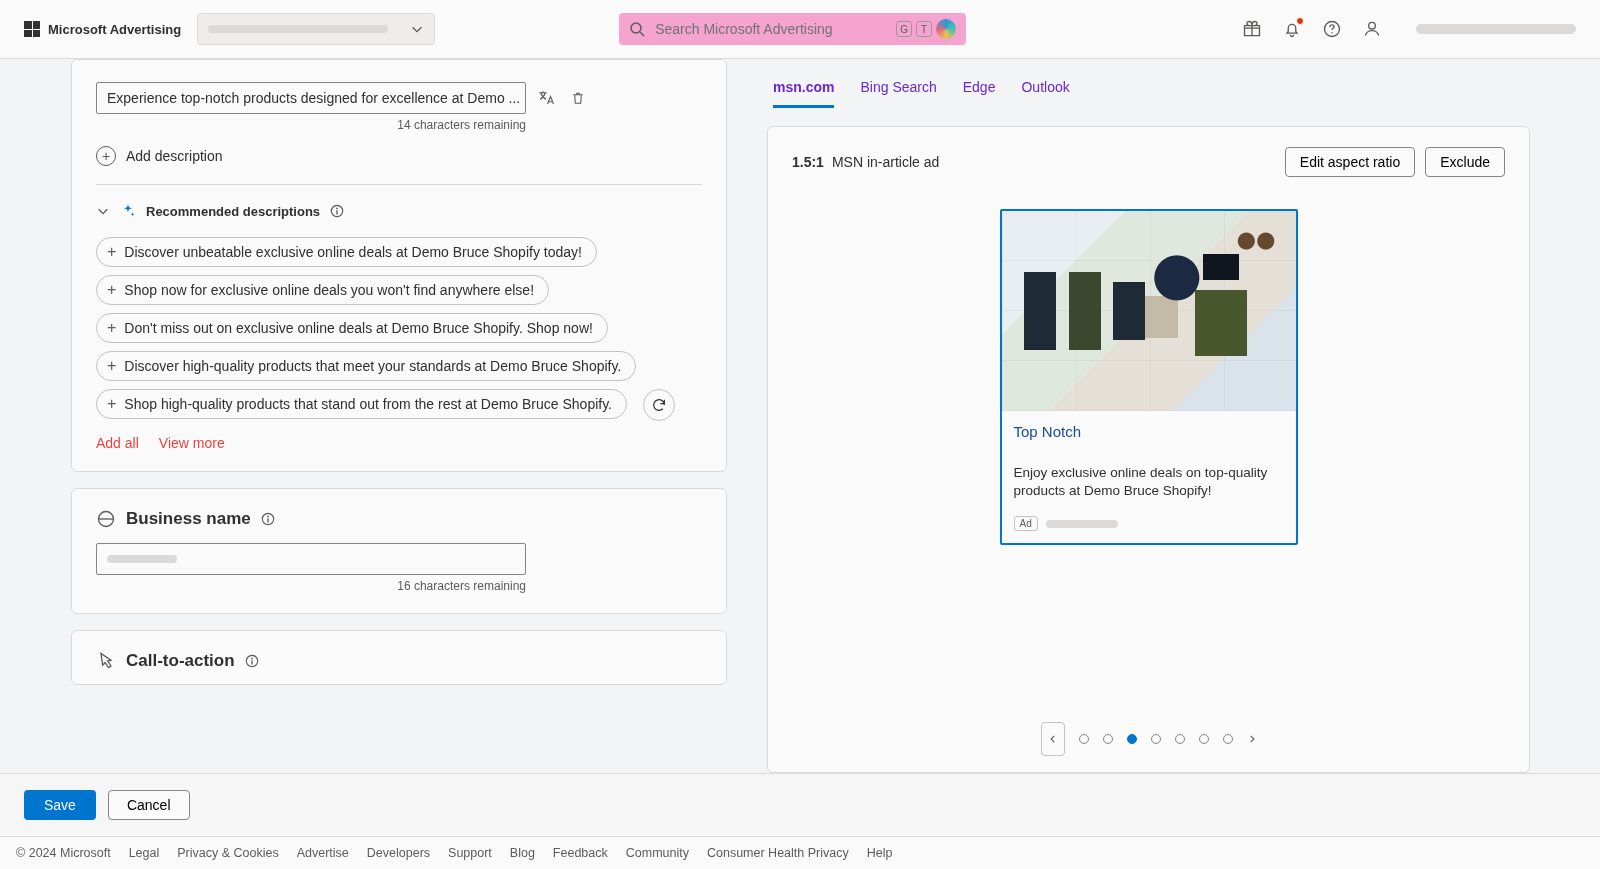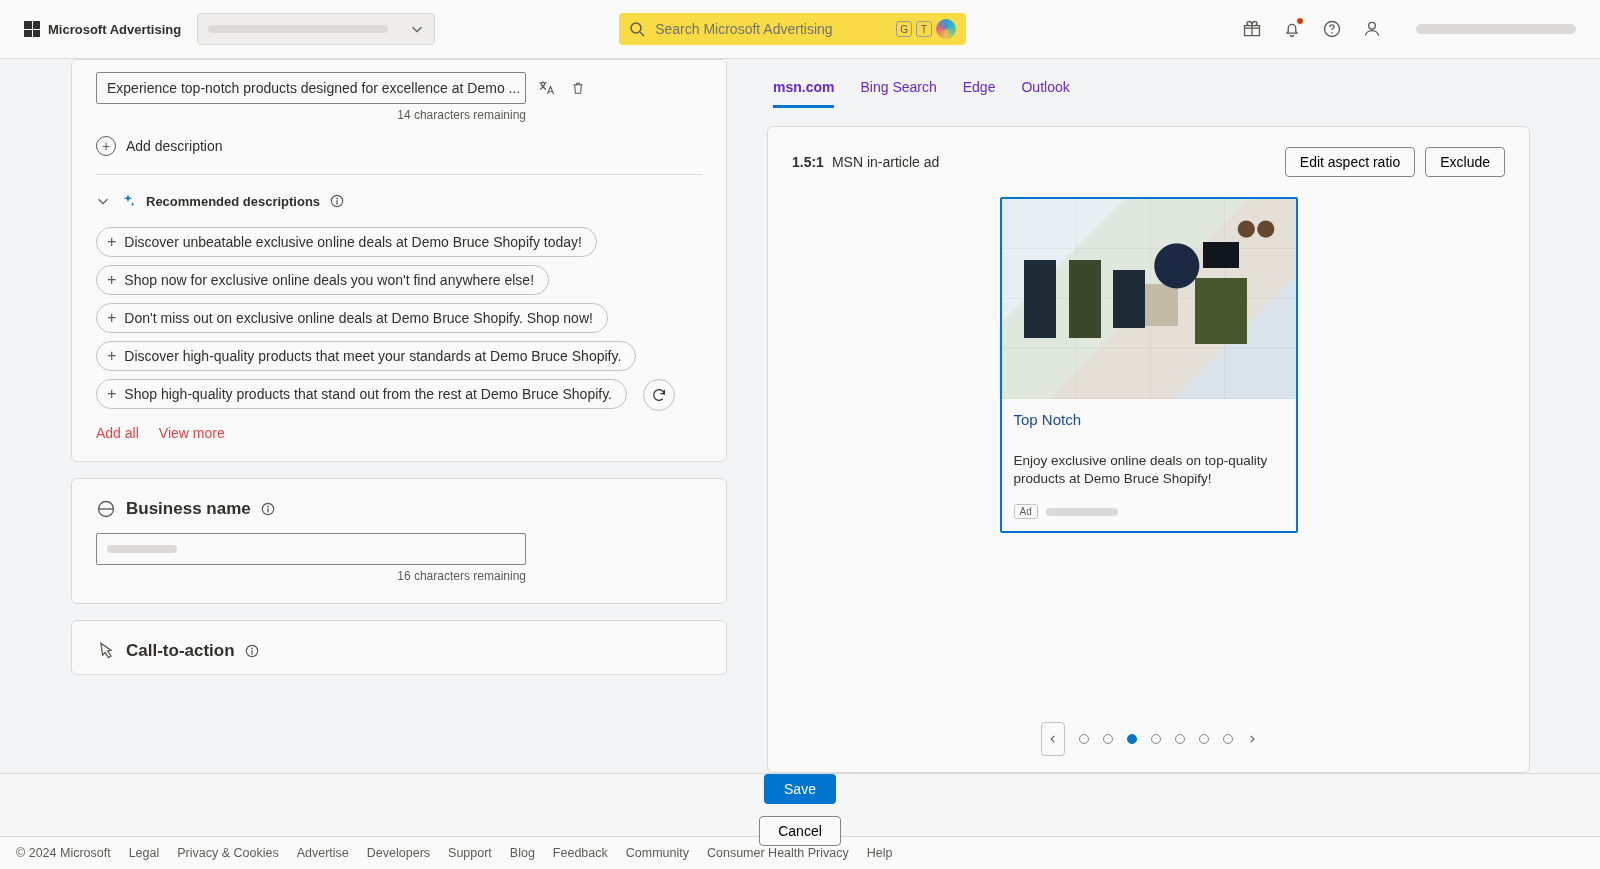--- a/index.html
+++ b/index.html
@@ -21,21 +21,21 @@
   .brand-tiles span { background: #323130; }
   .brand-text { font-weight: 600; font-size: 13px; }
   .header-select {
     width: 238px; height: 32px; background: #f3f2f1; border: 1px solid #e1dfdd;
     border-radius: 4px; display: flex; align-items: center; padding: 0 10px;
     justify-content: space-between; color: #a19f9d;
   }
   .header-select .skel { width: 180px; height: 8px; background: #e1dfdd; border-radius: 4px; }
   .header-search {
     margin-left: 168px;
-    width: 347px; height: 32px; background: #fde047; border-radius: 4px;
+    width: 347px; height: 32px; background: #f9a8d4; border-radius: 4px;
     display: flex; align-items: center; padding: 0 10px; gap: 10px; position: relative;
   }
   .search-icon { width: 16px; height: 16px; color: #605e5c; }
   .search-input { flex: 1; border: none; background: transparent; outline: none; font-size: 14px; color: #605e5c; }
   .search-badges { display: flex; gap: 4px; align-items: center; }
   .kbd { width: 16px; height: 16px; border: 1px solid #a19f9d; border-radius: 3px; font-size: 10px; display: flex; align-items: center; justify-content: center; color: #605e5c; }
   .copilot { width: 20px; height: 20px; border-radius: 50%; background: conic-gradient(#2aa0da,#4ac4b8,#f2c94c,#e06a8a,#2aa0da); }
   .header-spacer { flex: 1; }
   .header-icons { display: flex; gap: 16px; align-items: center; }
   .header-icon { width: 24px; height: 24px; color: #605e5c; position: relative; display:flex; align-items:center; justify-content:center;}
@@ -44,21 +44,21 @@
 
   
   .main { display: flex; height: calc(100% - 59px - 63px - 33px); }
 
   
   .left-col { width: 727px; overflow-y: auto; padding: 0 0 24px 71px; }
   .card {
     background: #fff; border: 1px solid #e1dfdd; border-radius: 6px;
     padding: 20px 24px; margin-bottom: 16px;
   }
-  .first-card { padding-top: 12px; }
+  .first-card { padding-top: 22px; }
   .desc-row { display: flex; align-items: center; gap: 8px; }
   .desc-input {
     flex: 0 0 430px; height: 32px; border: 1px solid #8a8886; border-radius: 2px;
     display: flex; align-items: center; padding: 0 10px; color: #323130; overflow:hidden; white-space:nowrap;
   }
   .icon-btn { width: 24px; height: 24px; display:flex; align-items:center; justify-content:center; color:#605e5c; cursor:pointer; }
   .char-remain { text-align: right; font-size: 12px; color: #605e5c; width: 430px; margin-top: 4px; }
   .add-row { display: flex; align-items: center; gap: 10px; padding: 14px 0 18px; color:#323130; }
   .plus-circle { width:20px; height:20px; border:1.5px solid #605e5c; border-radius:50%; display:flex; align-items:center; justify-content:center; color:#605e5c; font-size:14px;}
   .divider { border-top: 1px solid #e1dfdd; margin: 0 -0px 18px; }
@@ -87,21 +87,21 @@
 
   
   .right-col { flex:1; padding: 0 70px 0 40px; display:flex; flex-direction:column;}
   .preview-tabs { display:flex; gap:26px; border-bottom:0; padding: 20px 0 0 6px; }
   .ptab { font-size:14px; padding-bottom:10px; border-bottom:3px solid transparent; cursor:pointer; color:#6d28d9;}
   .ptab.active { border-color:#0078d4; font-weight:600; }
   .preview-card {
     background:#fff; border:1px solid #e1dfdd; border-radius:6px;
     margin-top: 18px; padding: 20px 24px 16px; flex:1; display:flex; flex-direction:column;
   }
-  .preview-top { display:flex; align-items:center; justify-content:space-between; margin-bottom:20px;}
+  .preview-top { display:flex; align-items:center; justify-content:space-between; margin-bottom:32px;}
   .ratio-row { display:flex; gap:8px; font-size:14px; }
   .ratio-label { font-weight:600; }
   .ghost-btn {
     border:1px solid #8a8886; background:#fff; border-radius:4px;
     padding: 6px 14px; font-size:14px; cursor:pointer;
   }
   .ad-mock {
     align-self:center; width: 298px; border:2px solid #0078d4; border-radius:2px;
     background:#fff; overflow:hidden;
   }
@@ -137,21 +137,21 @@
 
   .carousel { margin-top: auto; display:flex; align-items:center; justify-content:center; gap:14px; padding-top:40px;}
   .car-btn { width:24px; height:34px; border:1px solid #c8c6c4; border-radius:4px; display:flex; align-items:center; justify-content:center; cursor:pointer;}
   .dot { width:10px; height:10px; border:1.5px solid #898785; border-radius:50%; cursor:pointer;}
   .dot.active { background:#0078d4; border-color:#0078d4; }
   .car-next { border:none; }
 
   
   .action-bar {
     height: 63px; border-top:1px solid #e1dfdd; background:#fbfbfb;
-    display:flex; align-items:center; padding: 0 24px; gap:12px;flex-direction:column;
+    display:flex; align-items:center; padding: 0 24px; gap:12px;
   }
   .btn-primary { background:#0078d4; color:#fff; border:none; border-radius:4px; padding:7px 20px; font-size:14px; cursor:pointer;}
   .btn-secondary { background:#fff; border:1px solid #8a8886; border-radius:4px; padding:6px 18px; font-size:14px; cursor:pointer;}
 
   
   .footer {
     height: 33px; background:#fff; border-top:1px solid #e1dfdd;
     display:flex; align-items:center; padding: 0 16px; gap:18px; font-size:12.5px; color:#605e5c;
   }
   .footer a { color:#605e5c; text-decoration:none; cursor:pointer;}

